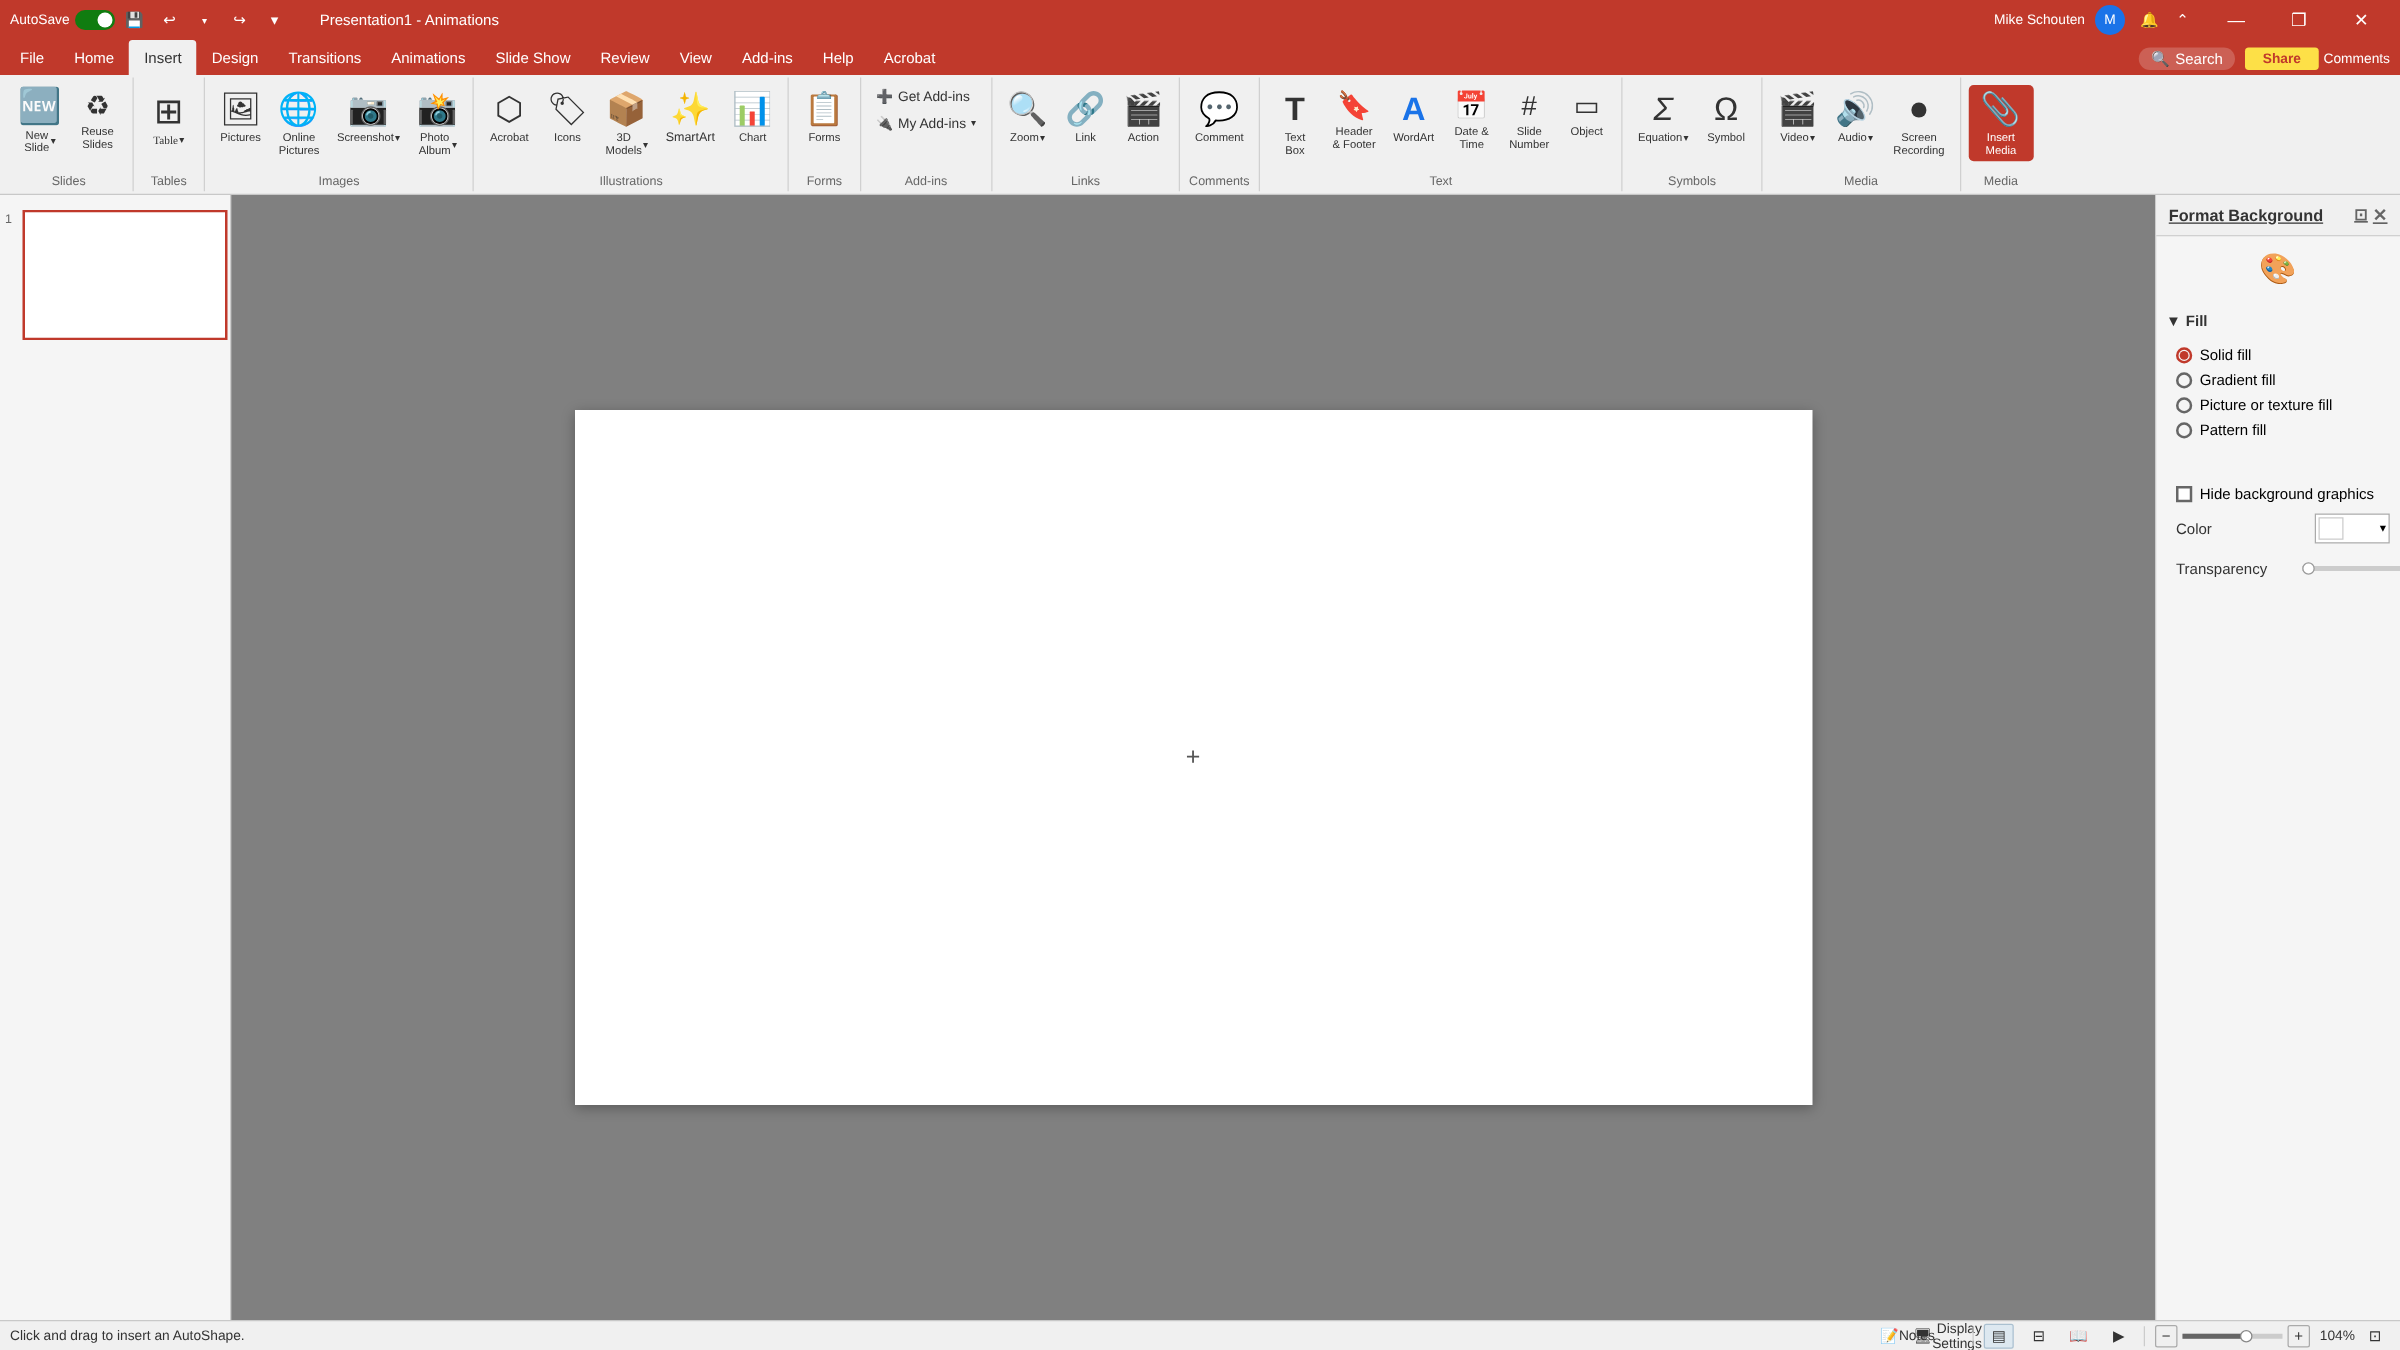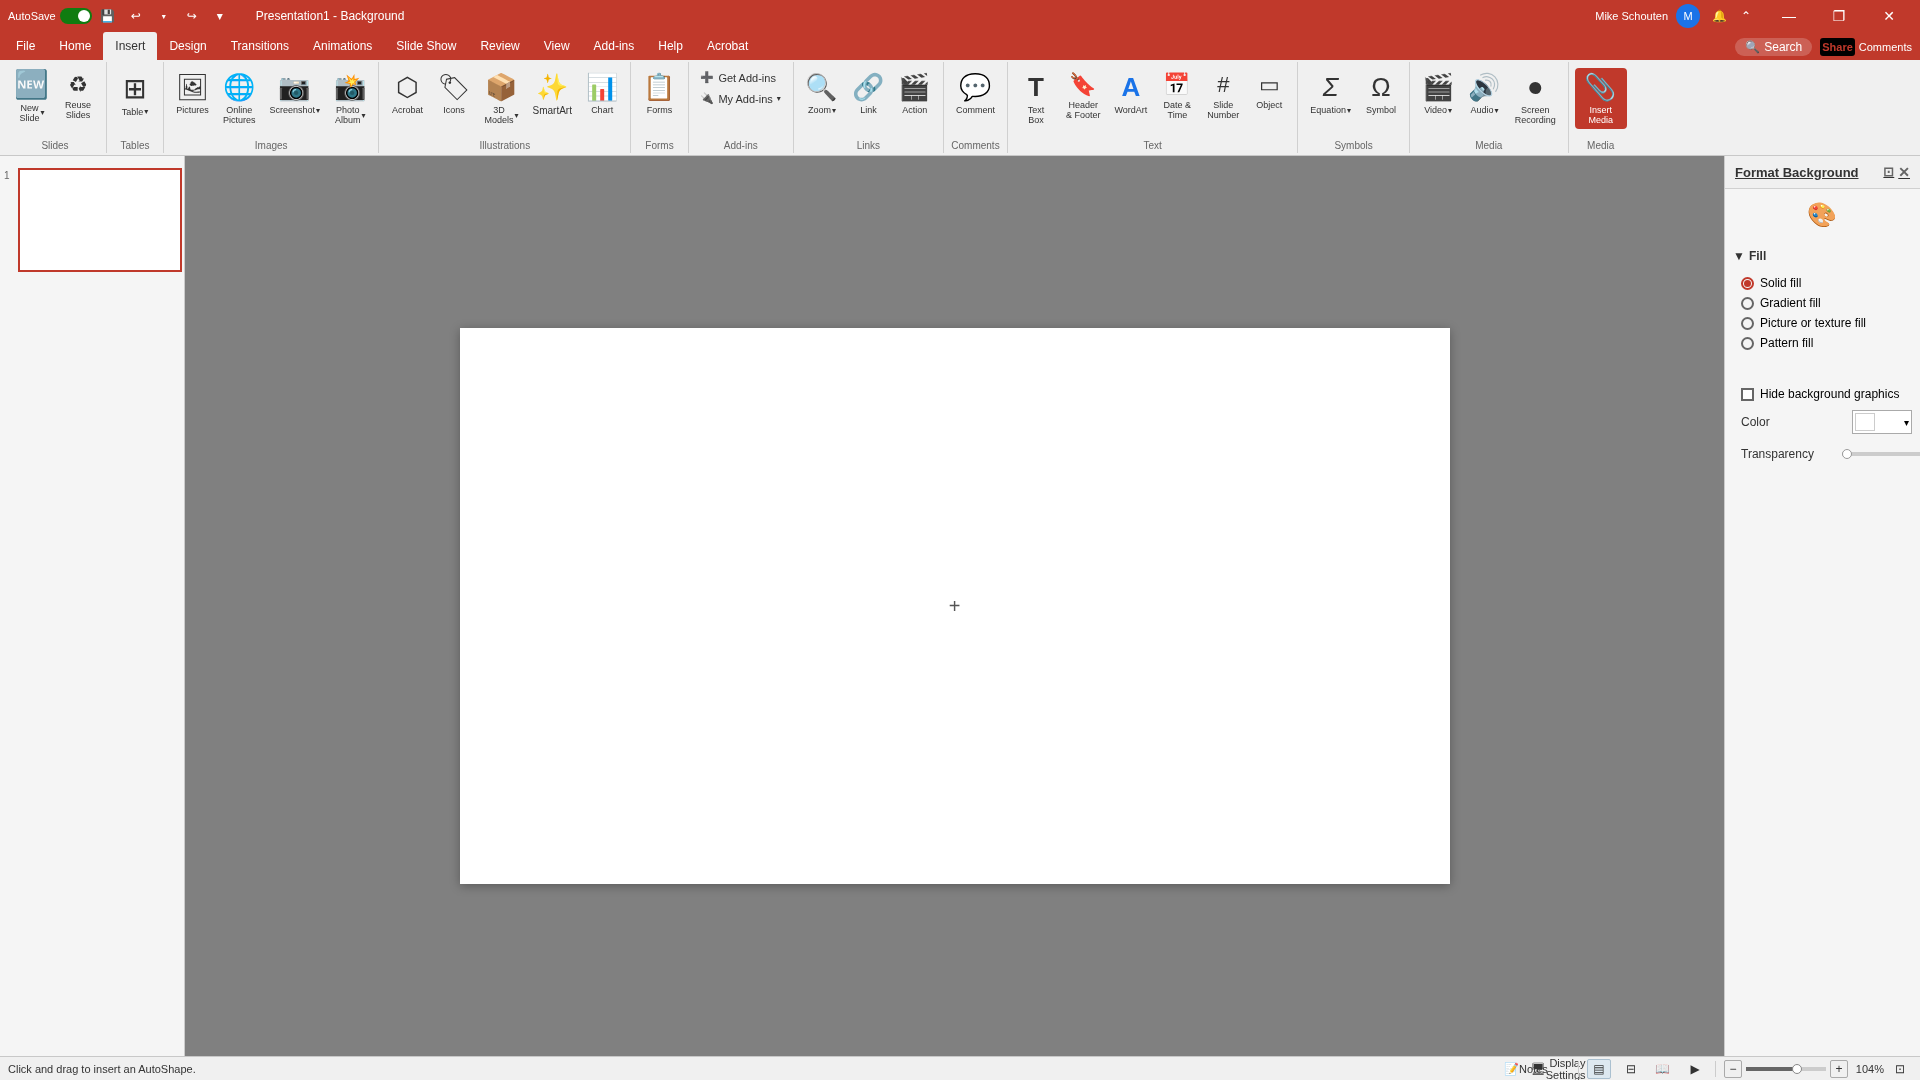--- a/index.html
+++ b/index.html
@@ -353,21 +353,21 @@
       <span style="font-size:11px;color:white;">AutoSave</span>
       <div style="width:32px;height:16px;background:#107c10;border-radius:8px;display:flex;align-items:center;padding:2px;cursor:pointer;">
         <div style="width:12px;height:12px;background:white;border-radius:50%;margin-left:auto;"></div>
       </div>
       <div class="qa-btn">💾</div>
       <div class="qa-btn">↩</div>
       <div class="qa-btn" style="font-size:8px;">▾</div>
       <div class="qa-btn">↪</div>
       <div class="qa-btn">▾</div>
     </div>
-    <span style="font-size:12px;color:white;margin-left:16px;">Presentation1 - Background</span>
+    <span style="font-size:12px;color:white;margin-left:16px;">Presentation1 - Animations</span>
   </div>
   <div style="display:flex;align-items:center;gap:8px;">
     <span style="font-size:11px;color:white;">Mike Schouten</span>
     <div style="width:24px;height:24px;background:#1a73e8;border-radius:50%;display:flex;align-items:center;justify-content:center;color:white;font-size:11px;cursor:pointer;">M</div>
     <div style="display:flex;align-items:center;gap:2px;">
       <div class="qa-btn">🔔</div>
       <div class="qa-btn">⌃</div>
     </div>
     <div class="controls">
       <div class="ctrl-btn">—</div>
@@ -388,21 +388,21 @@
   <div class="ribbon-tab">Review</div>
   <div class="ribbon-tab">View</div>
   <div class="ribbon-tab">Add-ins</div>
   <div class="ribbon-tab">Help</div>
   <div class="ribbon-tab">Acrobat</div>
   <div class="search-bar">
     <span>🔍</span>
     <span>Search</span>
   </div>
   <div style="display:flex;align-items:center;gap:4px;margin-bottom:4px;margin-right:8px;">
-    <div style="background:#000000;color:#c0392b;border-radius:3px;padding:3px 2px;font-size:11px;font-weight:600;cursor:pointer;">Share</div>
+    <div style="background:#fde047;color:#c0392b;border-radius:3px;padding:3px 14px;font-size:11px;font-weight:600;cursor:pointer;">Share</div>
     <div style="color:white;font-size:11px;cursor:pointer;">Comments</div>
   </div>
 </div>
 
 <div id="ribbon">
 
   <div class="ribbon-group">
     <div class="ribbon-items">
       <div style="display:flex;flex-direction:column;align-items:center;cursor:pointer;padding:2px 4px;border-radius:3px;" class="ribbon-btn">
         <div style="font-size:28px;line-height:1.1;">🆕</div>
@@ -413,21 +413,21 @@
         <div style="font-size:9px;">Reuse<br>Slides</div>
       </div>
     </div>
     <div class="ribbon-group-label">Slides</div>
   </div>
 
   <div class="ribbon-group">
     <div class="ribbon-items">
       <div class="ribbon-btn">
         <div style="font-size:28px;">⊞</div>
-        <div style="font-size:9px;display:flex;align-items:flex-start;gap:1px;">Table <span style="font-size:8px;">▾</span></div>
+        <div style="font-size:9px;display:flex;align-items:flex-start;gap:1px;font-family:Liberation Serif, serif;">Table <span style="font-size:8px;">▾</span></div>
       </div>
     </div>
     <div class="ribbon-group-label">Tables</div>
   </div>
 
   <div class="ribbon-group">
     <div class="ribbon-items">
       <div class="ribbon-btn">
         <div style="font-size:26px;">🖼</div>
         <div style="font-size:9px;">Pictures</div>

